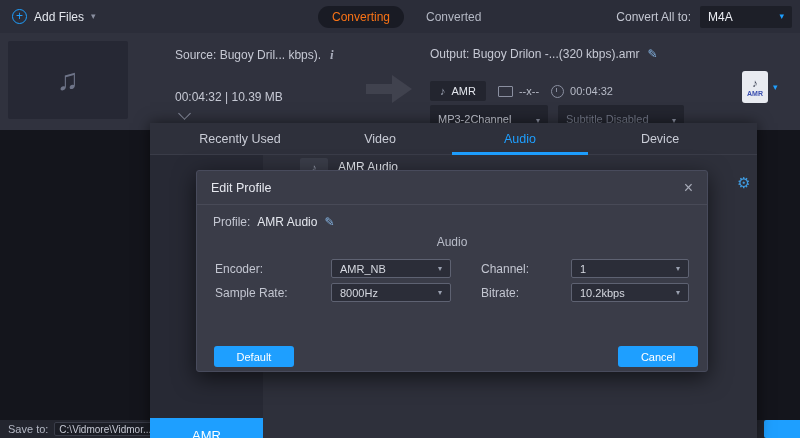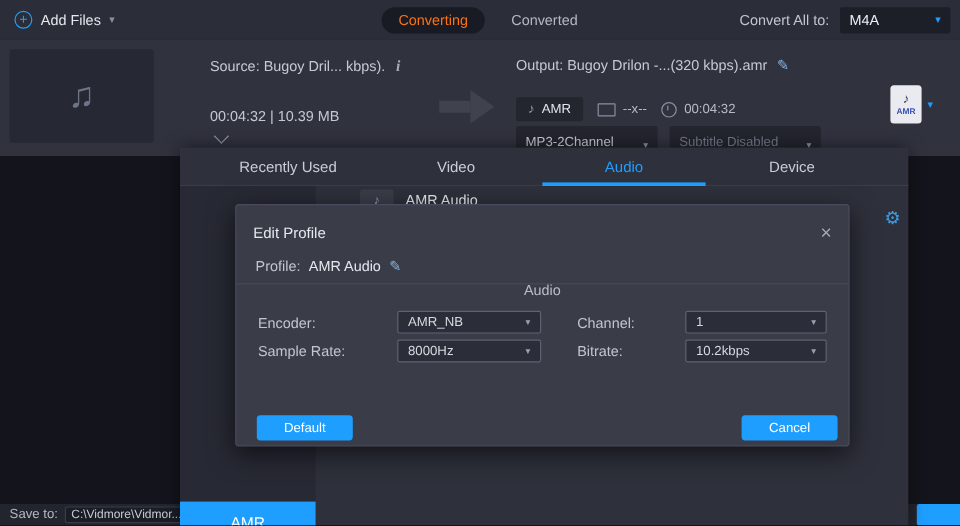--- a/index.html
+++ b/index.html
@@ -83,21 +83,21 @@
                gap:10px;padding-left:37px;cursor:pointer;}
   .profile-row-icon{width:28px;height:18px;background:#3a3d49;border-radius:2px;display:flex;align-items:center;
                     justify-content:center;color:#9aa0b0;font-size:10px;}
   .profile-row-name{color:#e4e7ee;}
   .gear-icon{position:absolute;left:587px;top:52px;color:#3f9be0;font-size:15px;line-height:1;cursor:pointer;}
 
   
   .dialog{position:absolute;left:196px;top:170px;width:512px;height:202px;background:#3a3c48;
           border:1px solid #484b5c;border-radius:3px;box-shadow:0 6px 22px rgba(0,0,0,.6);box-sizing:border-box;}
   .dialog-header{position:absolute;left:0;top:0;right:0;height:33px;border-bottom:1px solid #484a57;
-                 display:flex;padding:16px 14px;}
+                 display:flex;align-items:center;padding:0 14px;}
   .dialog-title{color:#e6e8ef;font-size:12.5px;}
   .dialog-close{margin-left:auto;color:#a7abb8;font-size:16px;line-height:1;cursor:pointer;}
   .profile-line{position:absolute;left:16px;top:44px;display:flex;align-items:center;gap:7px;}
   .profile-line-label{color:#c3c6d1;}
   .profile-line-value{color:#e4e7ee;}
   .section-title{position:absolute;left:0;top:64px;width:100%;text-align:center;color:#b9bdc9;}
   .fgroup{position:absolute;display:flex;align-items:center;}
   .flabel{color:#c3c6d1;}
   .fg-1{left:18px;top:88px;}  .fg-1 .flabel{width:116px;}
   .fg-2{left:284px;top:88px;} .fg-2 .flabel{width:90px;}

